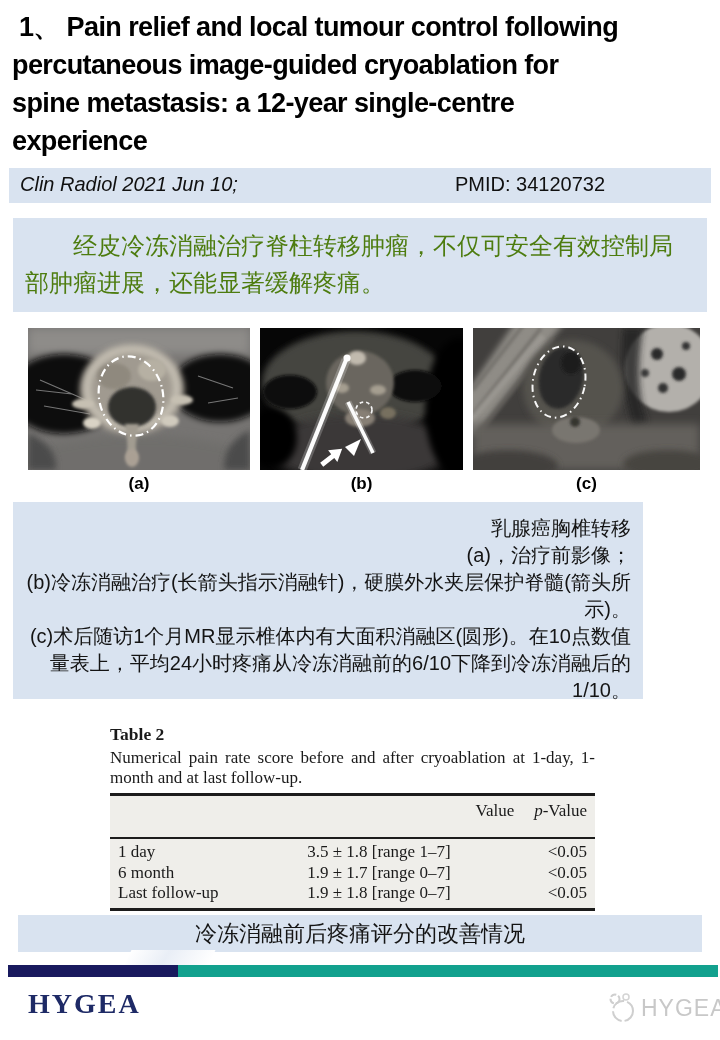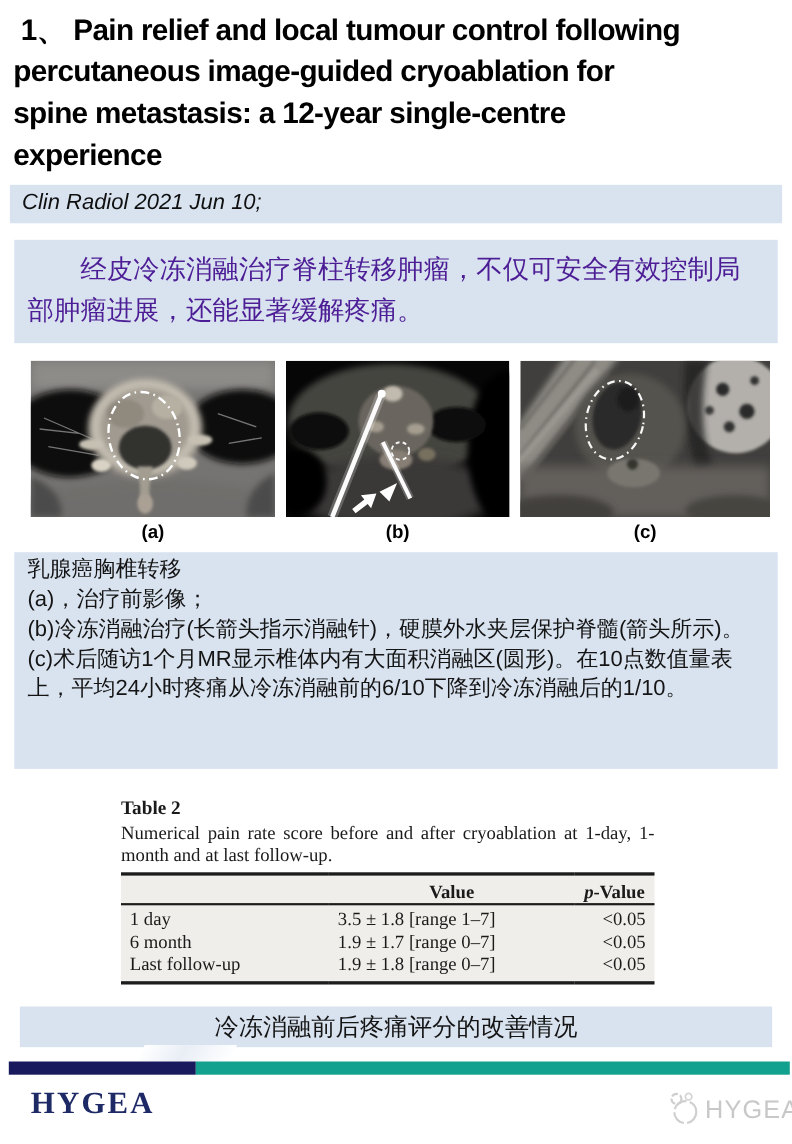--- a/index.html
+++ b/index.html
@@ -13,42 +13,42 @@
 
   
   .citation-bar{position:absolute;left:9px;top:168px;width:702px;height:35px;
                 background:#d9e3f0;font-size:20px;color:#101010;}
   .journal{position:absolute;left:11px;top:5px;font-style:italic;}
   .pmid{position:absolute;left:446px;top:5px;}
 
   
   .summary-box{position:absolute;left:13px;top:218px;width:694px;height:94px;
                background:#d9e3f0;box-sizing:border-box;padding:9px 12px 0;}
-  .summary-text{font-size:24px;line-height:37px;color:#4c1d95;text-indent:2em;}
+  .summary-text{font-size:24px;line-height:37px;color:#4d7c0f;text-indent:2em;}
 
   
   .figures-row{position:absolute;left:28px;top:328px;width:672px;height:166px;
                display:flex;justify-content:space-between;}
   .fig{margin:0;text-align:center;}
   .fig svg{display:block;}
   .fig figcaption{font-weight:bold;font-size:17px;margin-top:4px;color:#000;}
 
   
-  .caption-box{position:absolute;left:13px;top:502px;width:694px;height:197px;
-               background:#d9e3f0;box-sizing:border-box;padding:3px 12px 0;
-               font-size:20px;line-height:27px;color:#141414;}
+  .caption-box{position:absolute;left:13px;top:502px;width:630px;height:197px;
+               background:#d9e3f0;box-sizing:border-box;padding:13px 12px 0;
+               font-size:20px;line-height:27px;color:#141414;text-align:right;}
 
   
   .table-section{position:absolute;left:110px;top:724px;width:485px;
                  font-family:"Liberation Serif",serif;color:#1a1a1a;}
   .table-title{font-weight:bold;font-size:17.5px;margin:0 0 3px;}
   .table-subtitle{font-size:17px;line-height:20px;text-align:justify;margin:0 0 5px;}
   .paper-table{width:100%;border-collapse:collapse;background:#efeeea;
                border-top:3px solid #1c1c1c;border-bottom:3px solid #1c1c1c;font-size:17px;}
-  .paper-table th{font-weight:bold;text-align:center;padding:5px 8px 0;
+  .paper-table th{font-weight:normal;text-align:right;padding:5px 8px 16px;
                   border-bottom:2.5px solid #1c1c1c;}
   .paper-table td{padding:0 8px;line-height:20.5px;}
   .paper-table tbody tr:first-child td{padding-top:3px;}
   .paper-table tbody tr:last-child td{padding-bottom:4px;}
   .col-p{text-align:right;}
   col.c1{width:39%;} col.c2{width:46%;} col.c3{width:15%;}
 
   
   .bottom-bar{position:absolute;left:18px;top:915px;width:684px;height:37px;
               background:#d9e3f0;text-align:center;font-size:22px;line-height:37px;color:#141414;}
@@ -71,20 +71,21 @@
 
   <div class="title">
       <div> 1、 Pain relief and local tumour control following</div>
       <div>percutaneous image-guided cryoablation for</div>
       <div>spine metastasis: a 12-year single-centre</div>
       <div>experience</div>
     </div>
 
   <div class="citation-bar">
     <span class="journal">Clin Radiol 2021 Jun 10;</span>
+    <span class="pmid">PMID: 34120732</span>
   </div>
 
   <div class="summary-box">
     <div class="summary-text">经皮冷冻消融治疗脊柱转移肿瘤，不仅可安全有效控制局部肿瘤进展，还能显著缓解疼痛。</div>
   </div>
 
   <div class="figures-row">
 
     <figure class="fig">
       <svg width="222" height="142" viewBox="0 0 222 142" role="img">

